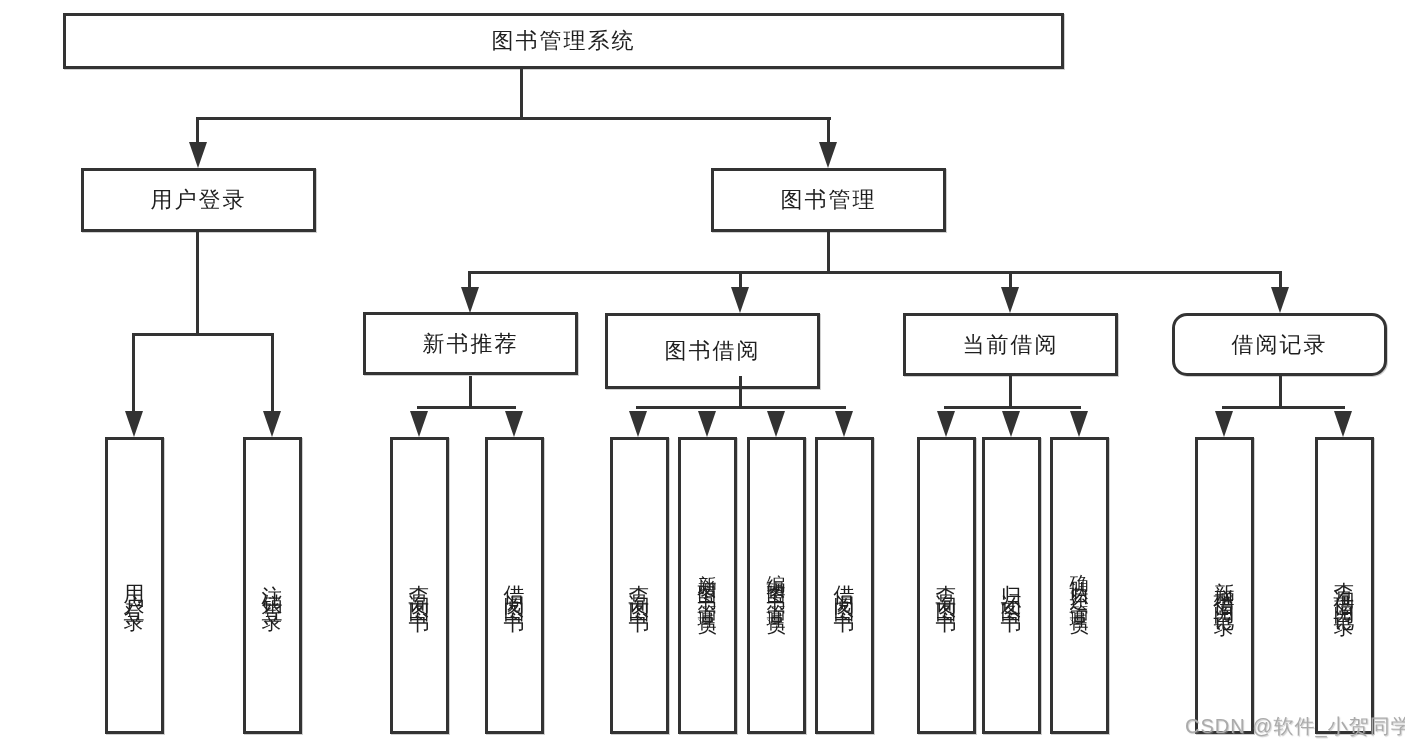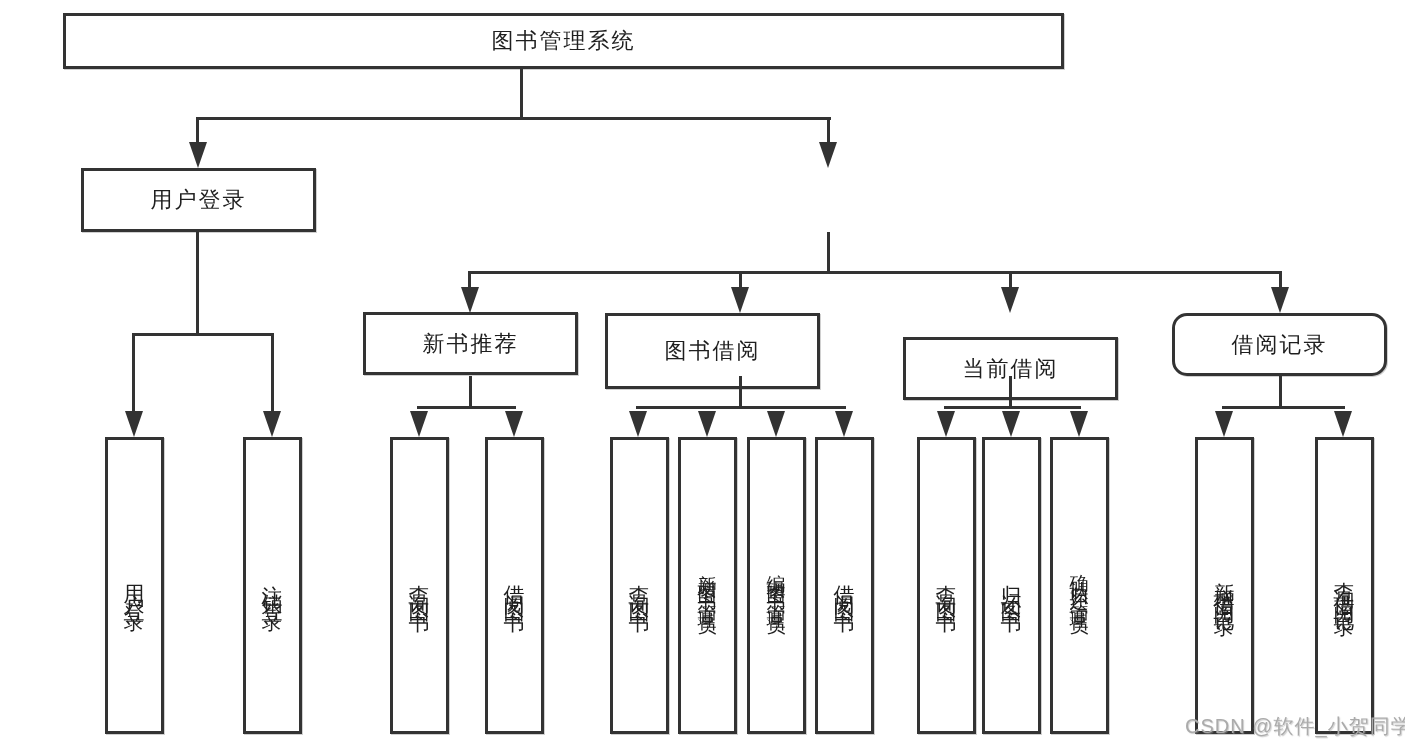--- a/index.html
+++ b/index.html
@@ -37,30 +37,33 @@
 <div class="stage">
 
   <div class="box" style="left:22px;top:13px;width:1001px;height:56px;margin-left:41px;">
     <span>图书管理系统</span>
   </div>
 
   <div class="box" style="left:81px;top:168px;width:235px;height:64px;">
     <span>用户登录</span>
   </div>
 
+  <div class="box" style="left:711px;top:168px;width:235px;height:64px;">
+    <span>图书管理</span>
+  </div>
 
   <div class="box" style="left:363px;top:312px;width:215px;height:63px;">
     <span>新书推荐</span>
   </div>
 
   <div class="box" style="left:605px;top:313px;width:215px;height:76px;">
     <span>图书借阅</span>
   </div>
 
-  <div class="box" style="left:903px;top:313px;width:215px;height:63px;margin-top:24px;">
+  <div class="box" style="left:903px;top:313px;width:215px;height:63px;">
     <span>当前借阅</span>
   </div>
 
   <div class="box" style="left:1172px;top:313px;width:215px;height:63px;border-radius:15px;">
     <span>借阅记录</span>
   </div>
 
   <div class="vbox" style="left:105px;top:437px;width:59px;height:297px;">
     <span>用户登录</span>
   </div>

